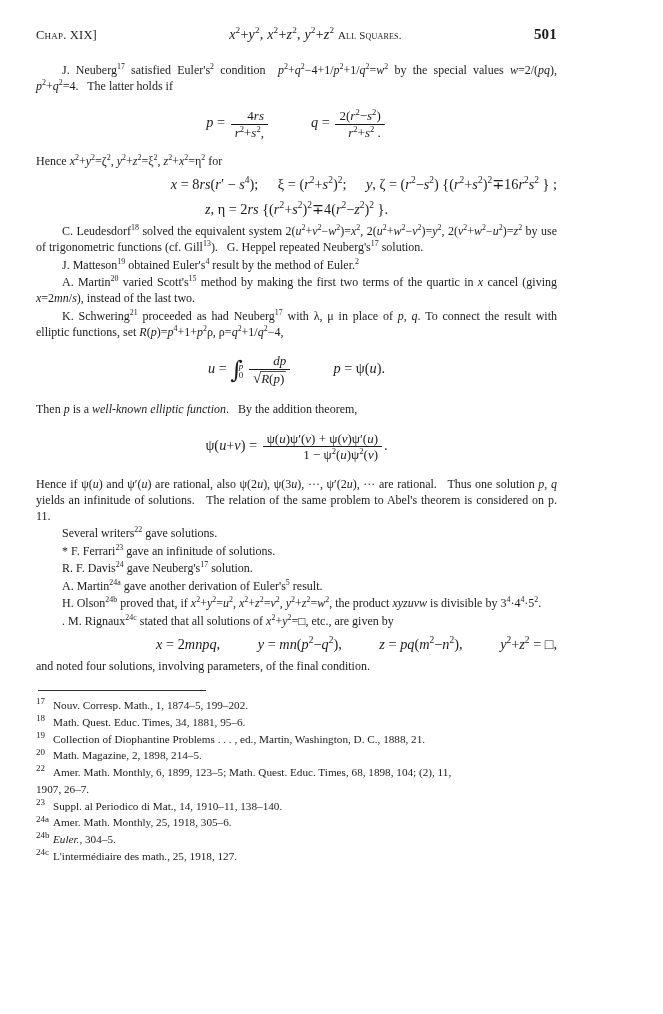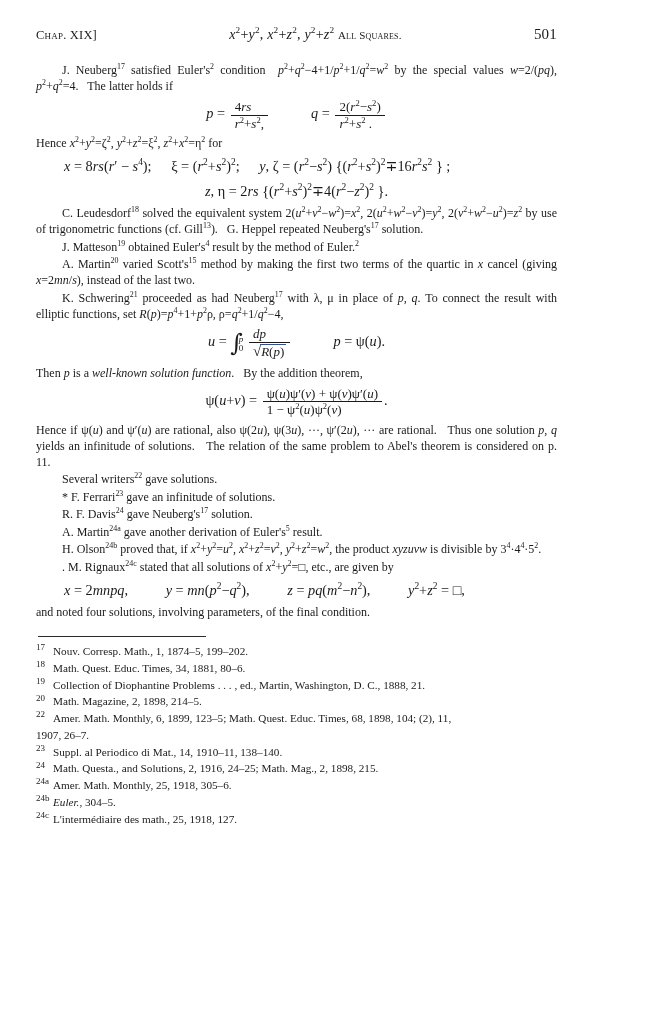--- a/index.html
+++ b/index.html
@@ -41,21 +41,21 @@
     flex: 1;
     text-align: center;
     white-space: nowrap;
     font-size: 14px;
   }
   .runhead .center .sc {
     font-variant: small-caps;
     font-size: 11px;
   }
   .runhead .right {
-    font-weight: normal;
+    font-weight: bold;
     font-size: 15px;
     white-space: nowrap;
     text-align: right;
   }
   
   p.para {
     margin: 0 0 1.5px 0;
     font-size: 12px;
     line-height: 1.33;
     text-align: justify;
@@ -64,42 +64,42 @@
   p.indent {
     text-indent: 26px;
   }
   .displayed {
     text-align: center;
     margin: 5px 0 6px 0;
     font-size: 14.3px;
     line-height: 1.3;
   }
   .displayed.left-ind {
-    text-align: left;
+    text-align: right;
     padding-left: 28px;
   }
   .gap {
     display: inline-block;
     width: 34px;
   }
   .gap-sm {
     display: inline-block;
     width: 16px;
   }
   i { font-style: italic; }
   sup {
     font-size: 0.66em;
     vertical-align: super;
     line-height: 0;
   }
   .frac {
     display: inline-block;
     vertical-align: middle;
-    text-align: left;
-    margin: 0 2px;
+    text-align: right;
+    margin: 9px 2px;
     line-height: 1.05;
   }
   .frac .num {
     display: block;
     padding: 0 4px 1px 4px;
     border-bottom: 1px solid #1a1a1a;
     font-size: 13px;
   }
   .frac .den {
     display: block;
@@ -214,21 +214,21 @@
     </p>
 
     <div class="displayed">
       <i>u</i> = <span class="intsym">∫</span><span class="intlim"><span><i>p</i></span><span>0</span></span>
       <span class="frac"><span class="num"><i>dp</i></span><span class="den"><span class="radical">√</span><span class="sqrt"><i>R</i>(<i>p</i>)</span></span></span>
       <span class="gap"></span>
       <i>p</i> = ψ(<i>u</i>).
     </div>
 
     <p class="para">
-      Then <i>p</i> is a <i>well-known solution function</i>.&nbsp;&nbsp; By the addition theorem,
+      Then <i>p</i> is a <i>well-known elliptic function</i>.&nbsp;&nbsp; By the addition theorem,
     </p>
 
     <div class="displayed">
       ψ(<i>u</i>+<i>v</i>) =
       <span class="frac"><span class="num">ψ(<i>u</i>)ψ′(<i>v</i>) + ψ(<i>v</i>)ψ′(<i>u</i>)</span><span class="den">1 − ψ<sup>2</sup>(<i>u</i>)ψ<sup>2</sup>(<i>v</i>)</span></span>.
     </div>
 
     <p class="para">
       Hence if ψ(<i>u</i>) and ψ′(<i>u</i>) are rational, also ψ(2<i>u</i>), ψ(3<i>u</i>), ···, ψ′(2<i>u</i>), ··· are rational.&nbsp;&nbsp; Thus one solution <i>p</i>, <i>q</i> yields an infinitude of solutions.&nbsp;&nbsp; The relation of the same problem to Abel's theorem is considered on p. 11.
     </p>
@@ -262,26 +262,25 @@
       <i>y</i> = <i>mn</i>(<i>p</i><sup>2</sup>−<i>q</i><sup>2</sup>),<span class="gap"></span>
       <i>z</i> = <i>pq</i>(<i>m</i><sup>2</sup>−<i>n</i><sup>2</sup>),<span class="gap"></span>
       <i>y</i><sup>2</sup>+<i>z</i><sup>2</sup> = □,
     </div>
 
     <p class="para">and noted four solutions, involving parameters, of the final condition.</p>
 
     <hr class="fn-rule">
     <div class="footnotes">
       <p class="fn"><span class="mark">17</span><span>Nouv. Corresp. Math., 1, 1874–5, 199–202.</span></p>
-      <p class="fn"><span class="mark">18</span><span>Math. Quest. Educ. Times, 34, 1881, 80–6.</span></p>
+      <p class="fn"><span class="mark">18</span><span>Math. Quest. Educ. Times, 34, 1881, 95–6.</span></p>
       <p class="fn"><span class="mark">19</span><span>Collection of Diophantine Problems . . . , ed., Martin, Washington, D. C., 1888, 21.</span></p>
       <p class="fn"><span class="mark">20</span><span>Math. Magazine, 2, 1898, 214–5.</span></p>
       <p class="fn"><span class="mark">22</span><span>Amer. Math. Monthly, 6, 1899, 123–5;  Math. Quest. Educ. Times, 68, 1898, 104;  (2), 11,</span></p>
       <p class="fn fn-cont">1907, 26–7.</p>
       <p class="fn"><span class="mark">23</span><span>Suppl. al Periodico di Mat., 14, 1910–11, 138–140.</span></p>
-      <p class="fn"><span class="mark">24</span><span>Math. Questa., and Solutions, 2, 1916, 24–25;  Math. Mag., 2, 1898, 215.</span></p>
       <p class="fn"><span class="mark">24a</span><span>Amer. Math. Monthly, 25, 1918, 305–6.</span></p>
       <p class="fn"><span class="mark">24b</span><span><i>Euler.</i>, 304–5.</span></p>
       <p class="fn"><span class="mark">24c</span><span>L'intermédiaire des math., 25, 1918, 127.</span></p>
     </div>
 
   </div>
 </div>
 
 </body></html>

